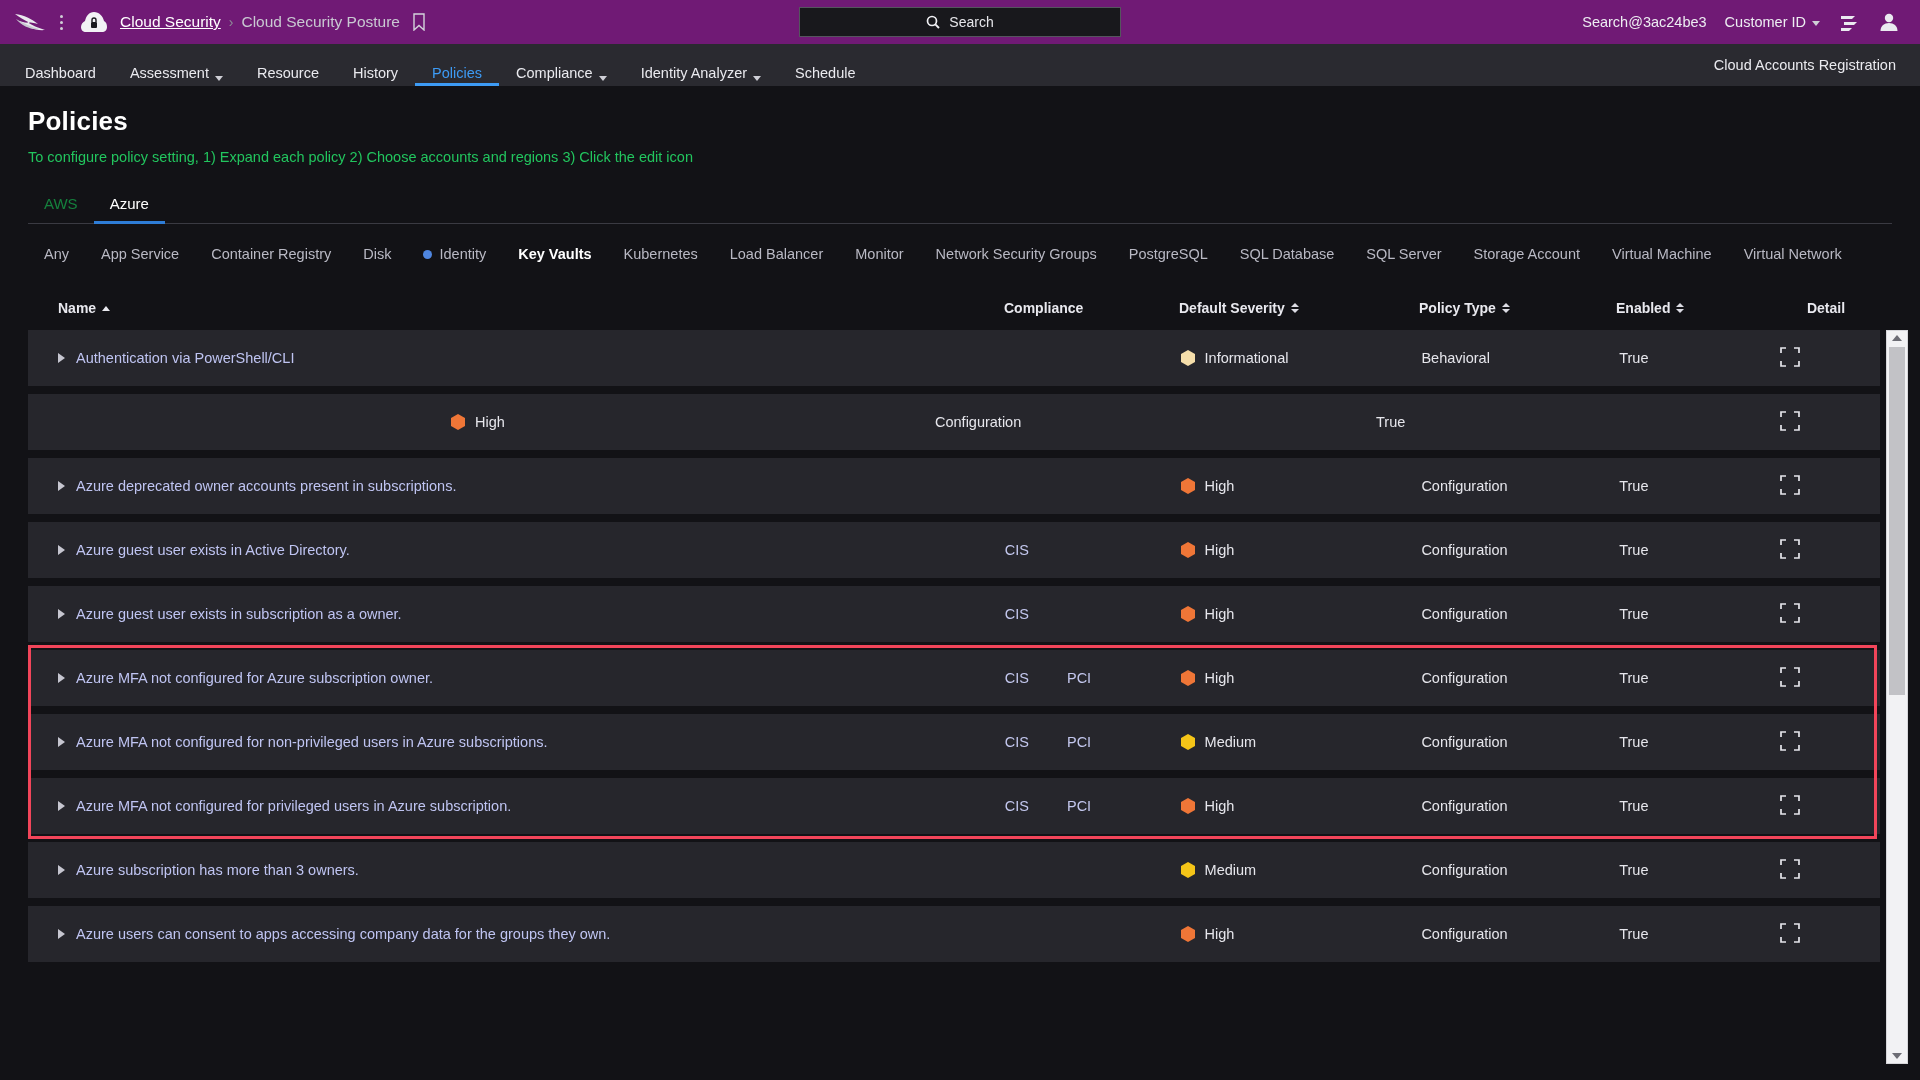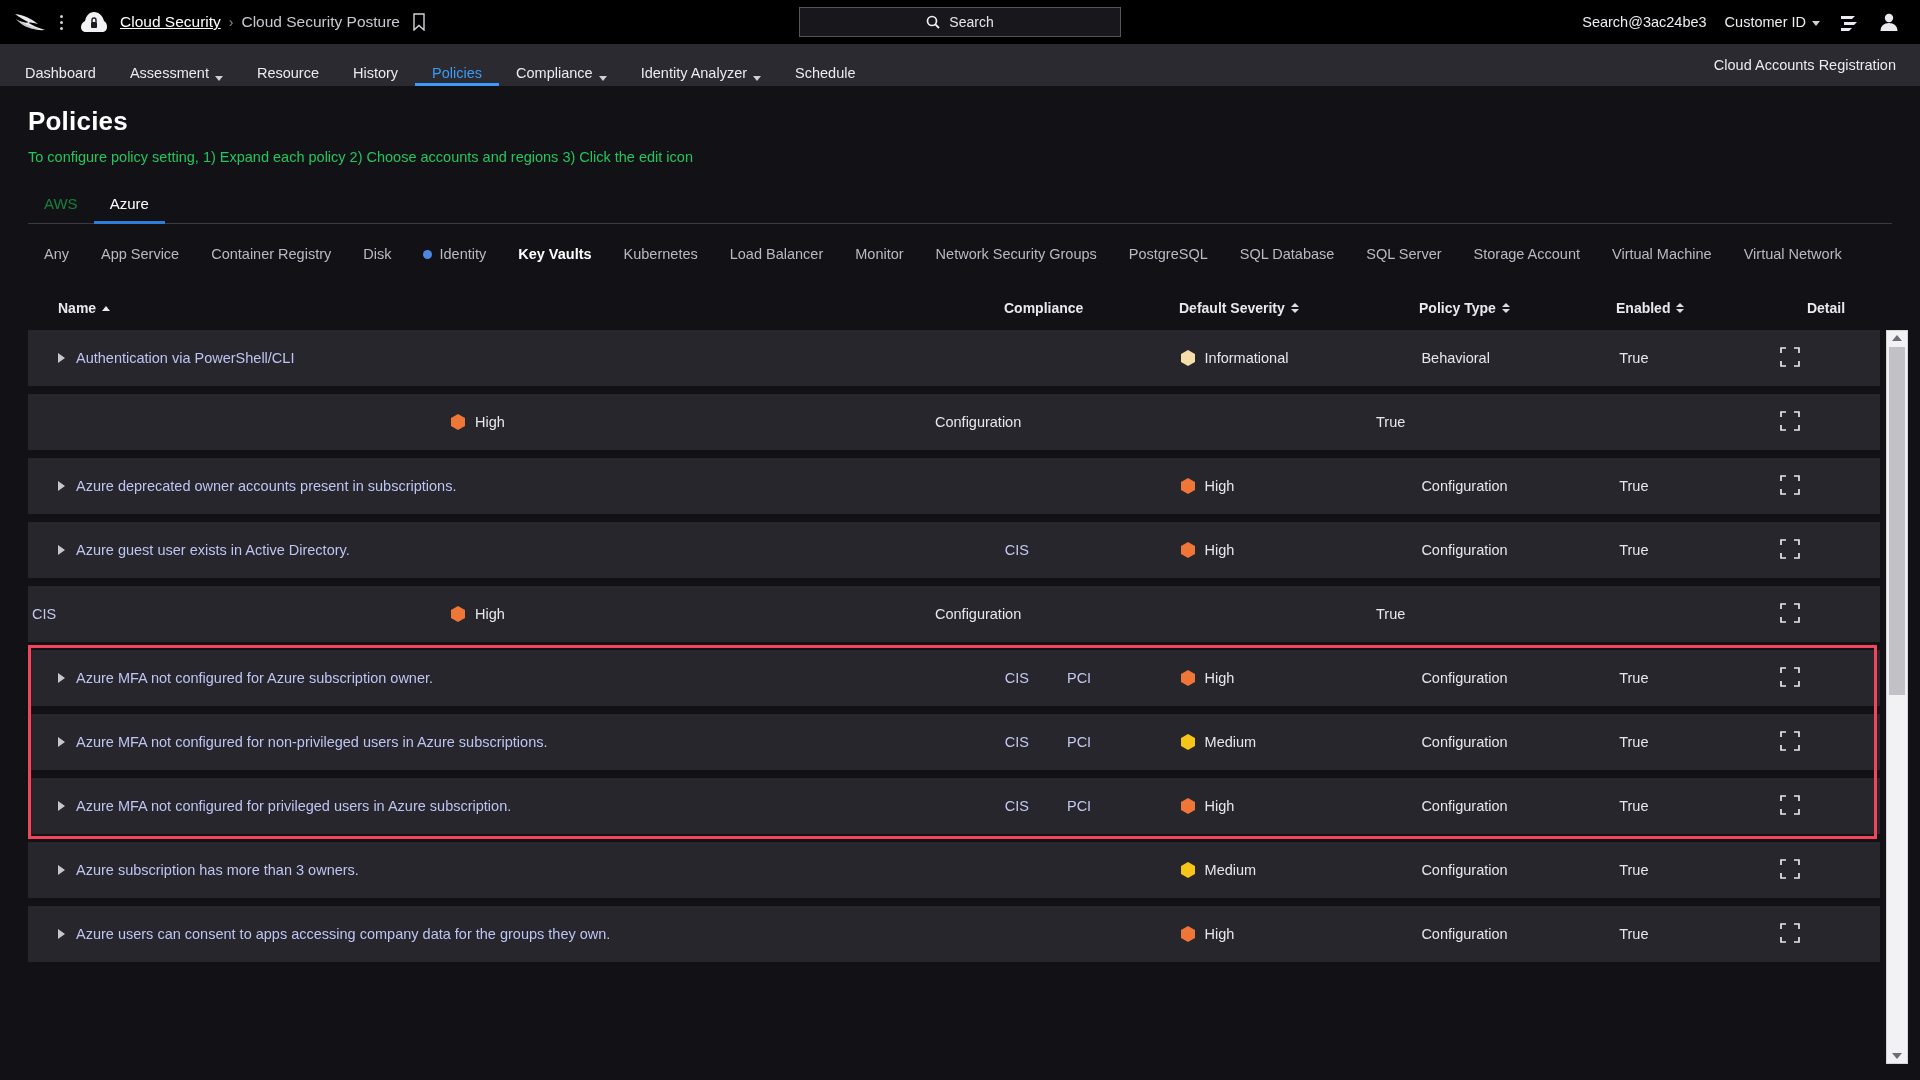--- a/index.html
+++ b/index.html
@@ -6,21 +6,21 @@
   html, body {
     width: 1920px; height: 1080px;
     background: #121216;
     font-family: "Liberation Sans", sans-serif;
     color: #e8e8ec;
     overflow: hidden;
   }
 
   
   .topbar {
-    height: 44px; background: #000000;
+    height: 44px; background: #701a75;
     display: flex; align-items: center;
     position: relative;
   }
   .falcon-logo { margin-left: 14px; width: 34px; height: 24px; flex: none; }
   .kebab {
     width: 18px; height: 24px; margin-left: 4px;
     display: flex; flex-direction: column; align-items: center;
     justify-content: center; gap: 3px; cursor: pointer; flex: none;
   }
   .kebab i { width: 3px; height: 3px; border-radius: 50%; background: #cfcfd6; display:block; }
@@ -411,20 +411,24 @@
               </svg>
               <span class="plain">High</span>
             </div>
             <div class="c-type plain">Configuration</div>
             <div class="c-enab plain">True</div>
             <div class="c-det"><svg class="detail-btn" viewBox="0 0 20 20">
                 <path d="M1 6 V1 H6 M14 1 H19 V6 M19 14 V19 H14 M6 19 H1 V14" fill="none" stroke="#e6e6ec" stroke-width="1.7"></path>
               </svg></div>
           </div>
           <div class="row">
+            <div class="c-name">
+              <span class="row-arrow"></span>
+              <span class="policy-link">Azure guest user exists in subscription as a owner.</span>
+            </div>
             <div class="c-comp comp-tags">
               <span class="comp-tag">CIS</span>
             </div>
             <div class="c-sev sev">
               <svg class="hexbadge" viewBox="0 0 14 16">
                 <path d="M7 0 L14 4 L14 12 L7 16 L0 12 L0 4 Z" fill="#ef7637"></path>
               </svg>
               <span class="plain">High</span>
             </div>
             <div class="c-type plain">Configuration</div>

